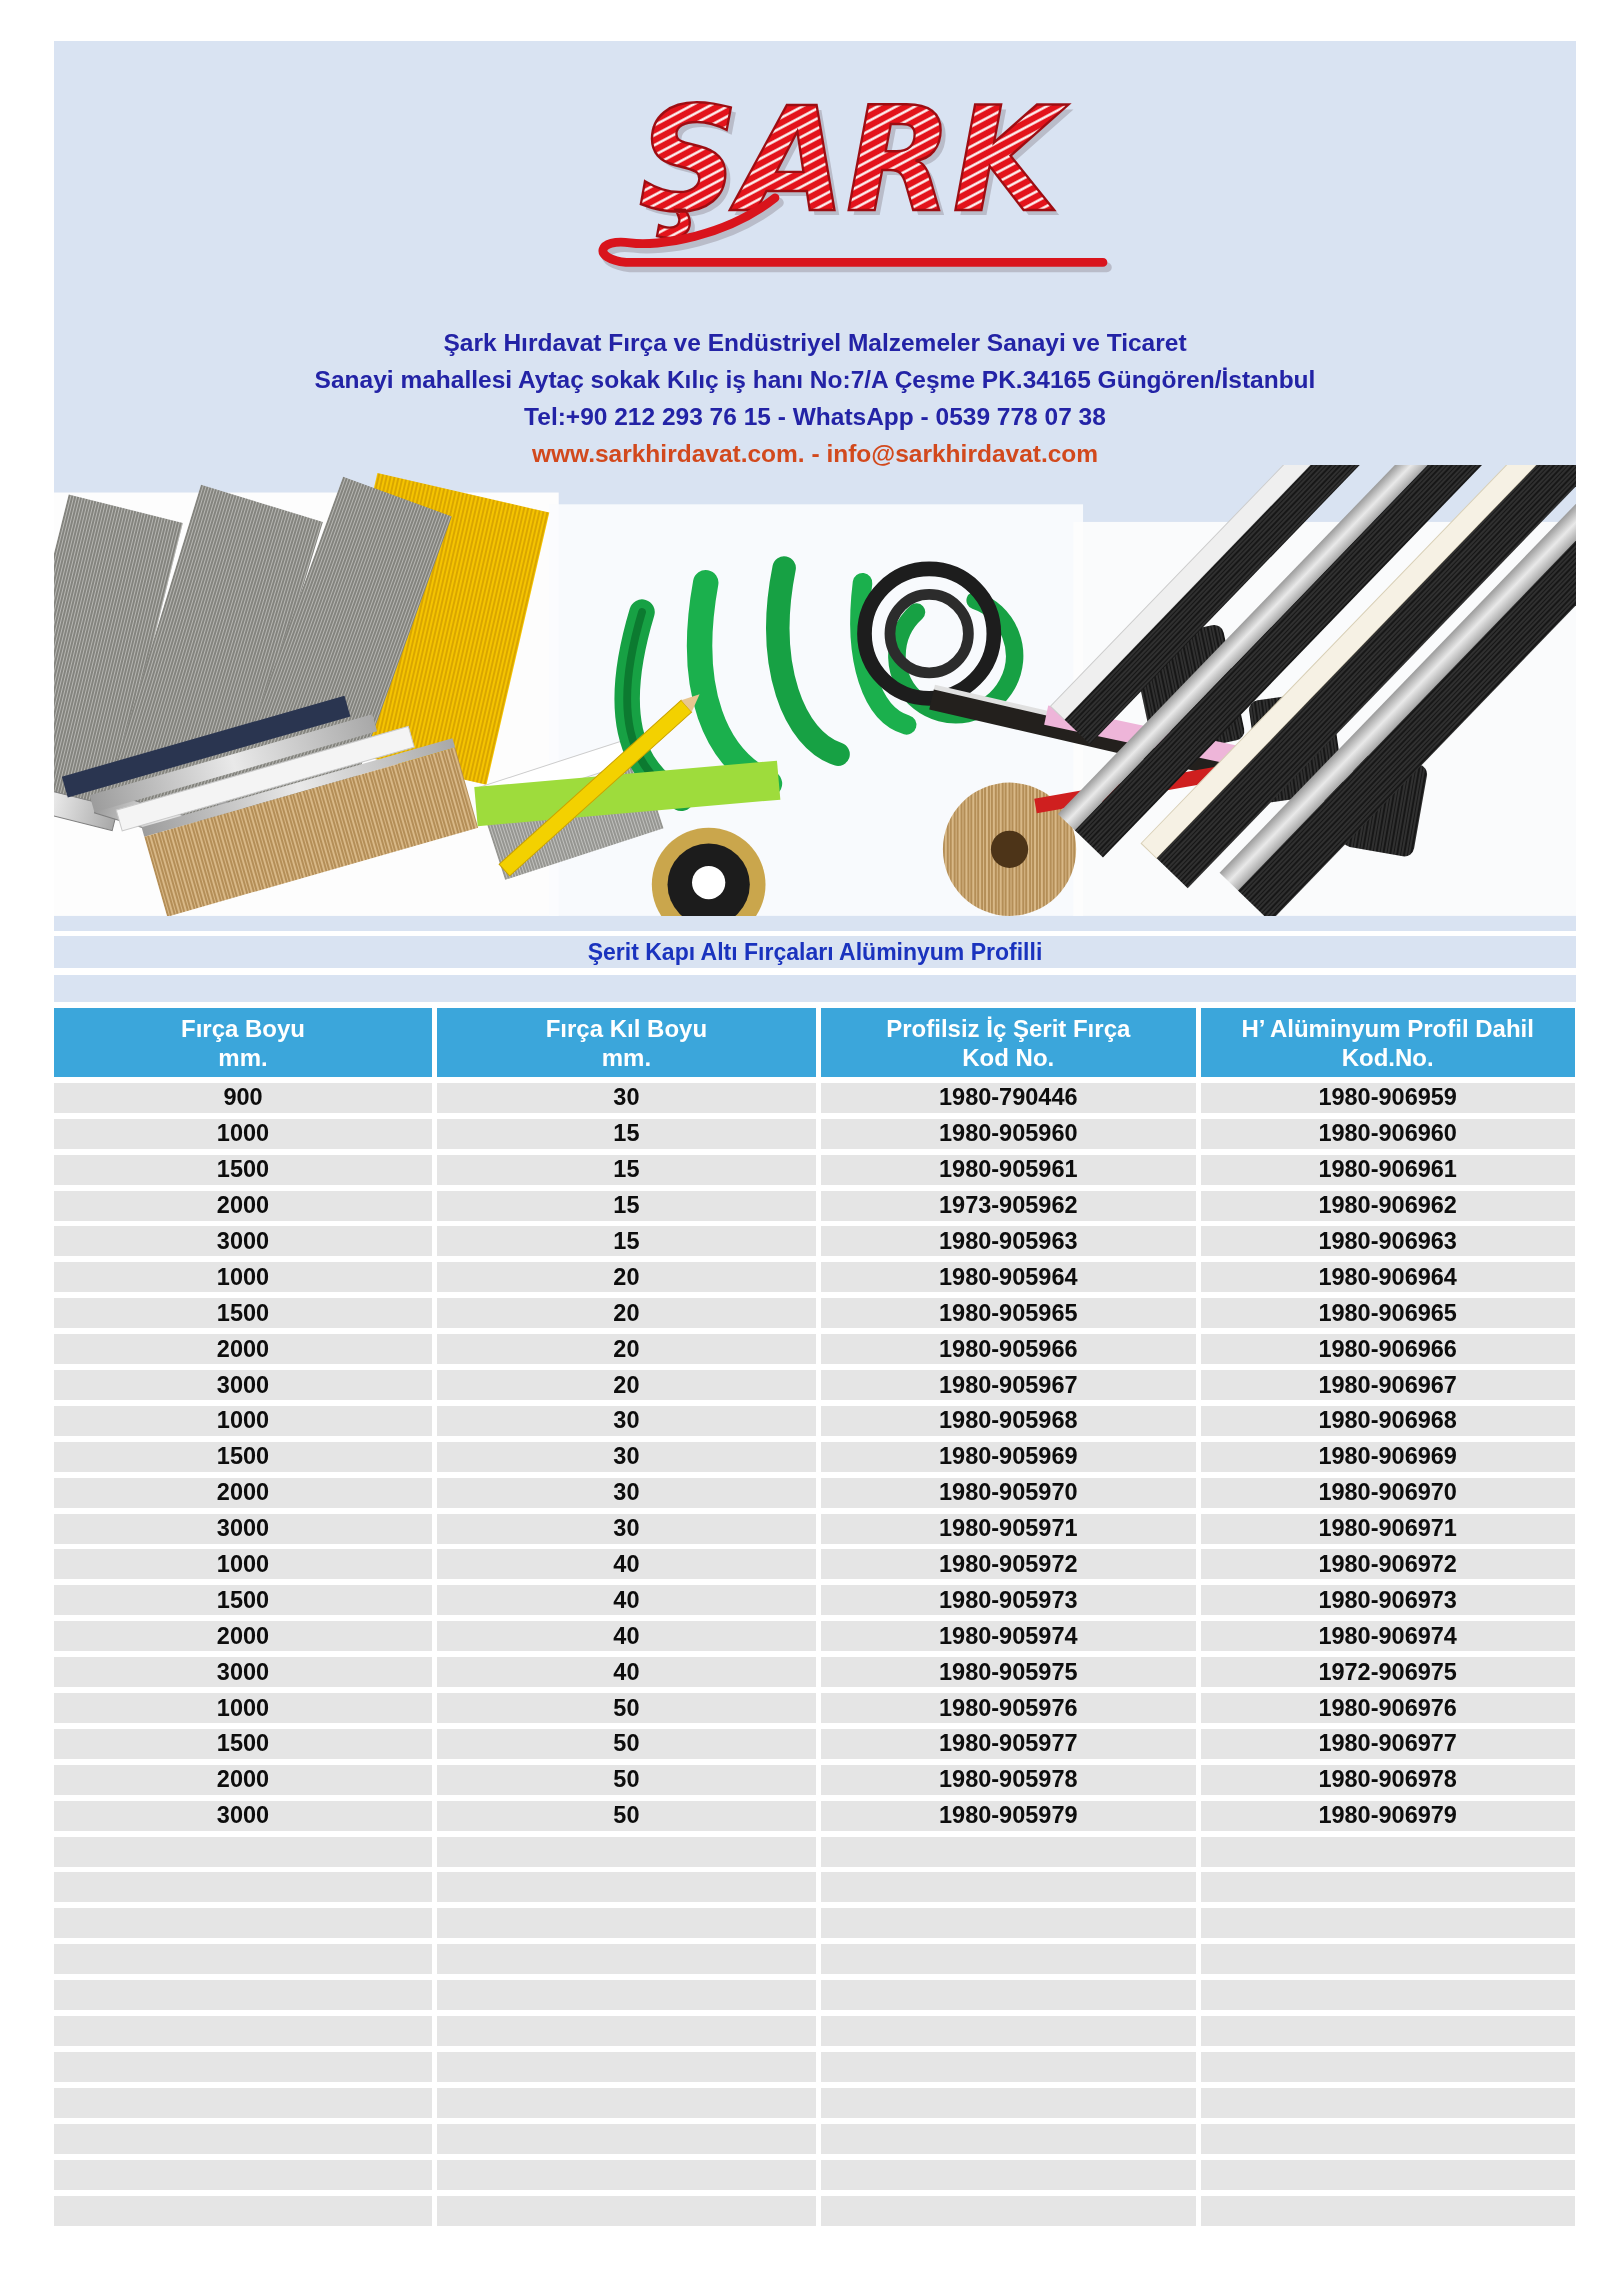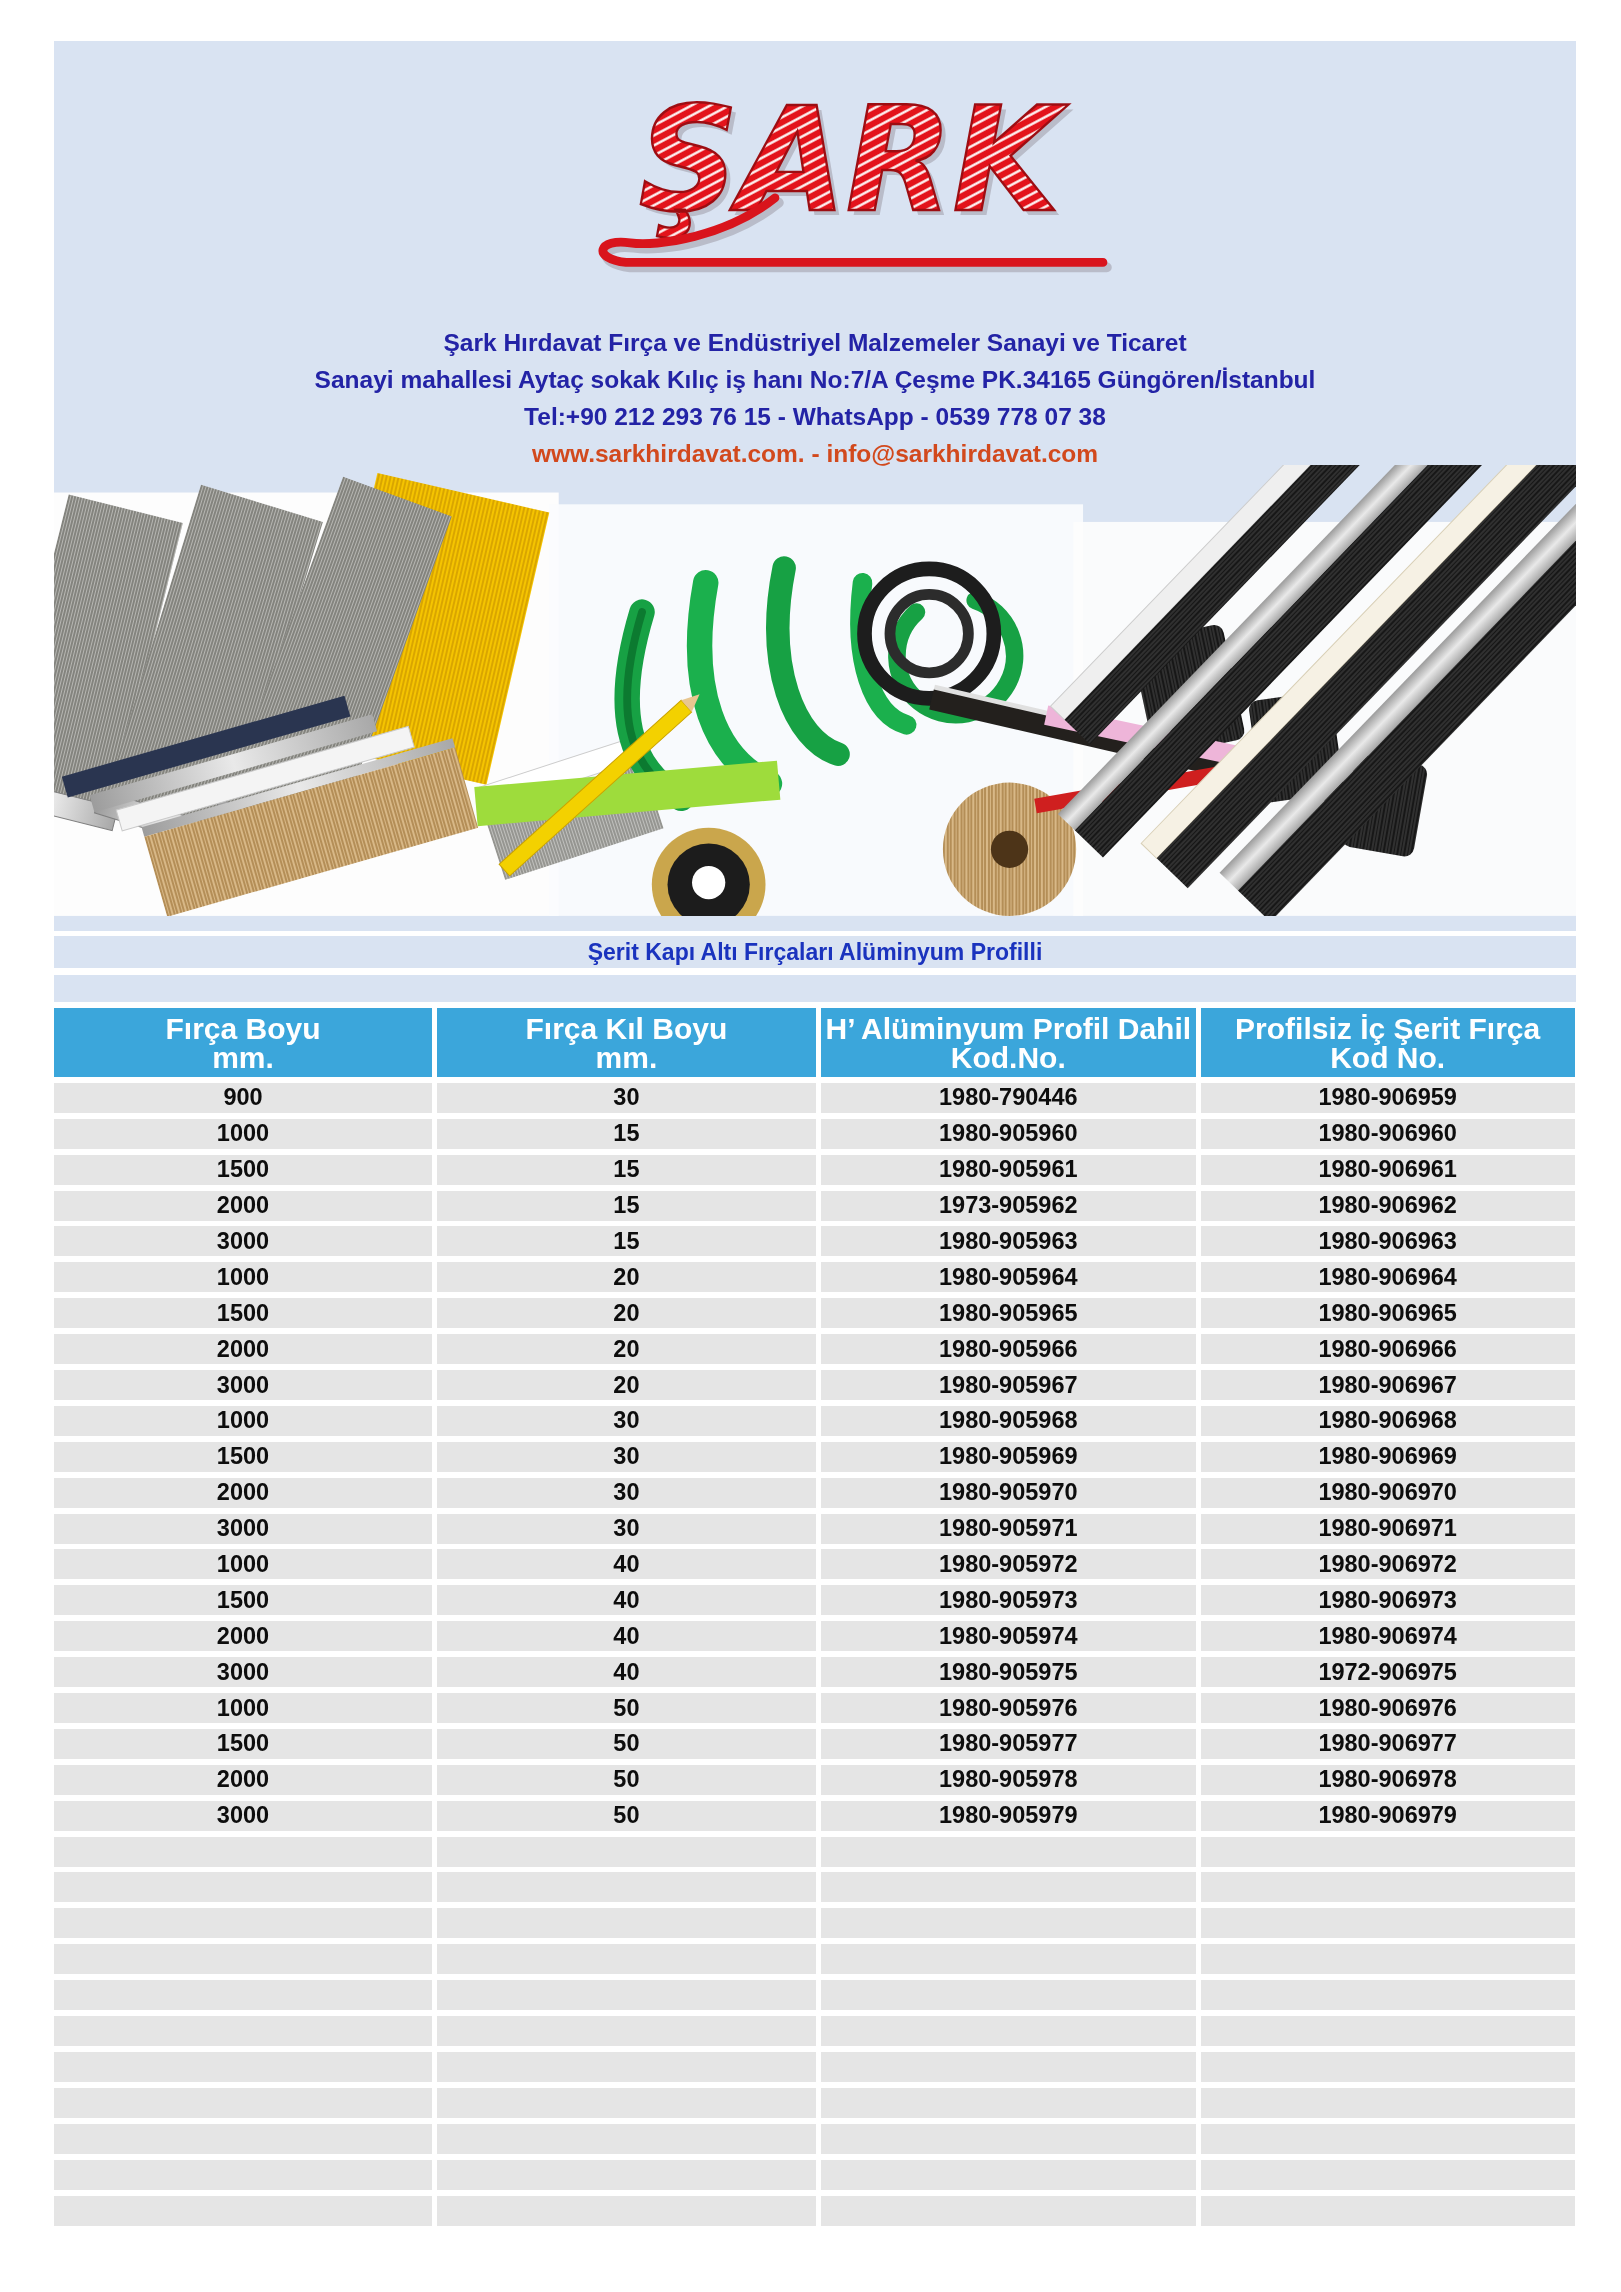--- a/index.html
+++ b/index.html
@@ -25,21 +25,21 @@
     top:936px;height:32px;display:flex;align-items:center;justify-content:center;
     color:var(--title_blue,#1a33be);font-weight:bold;font-size:23px;
   }
   .spacer-band{top:975px;height:26.5px;}
   .grid{
     position:absolute;left:54px;top:1008px;width:1522px;
     display:grid;grid-template-columns:378px 379px 375px 374px;
     column-gap:4.9px;row-gap:5.9px;
   }
   .grid .th{
-    background:var(--header_teal,#3ba6db);color:#ffffff;font-weight:bold;font-size:30px;
+    background:var(--header_teal,#3ba6db);color:#ffffff;font-weight:bold;font-size:24px;
     height:69px;display:flex;flex-direction:column;align-items:center;justify-content:center;
     line-height:29px;text-align:center;
   }
   .grid .td{
     background:var(--row_gray,#e5e5e5);color:#0d0d0d;font-weight:bold;font-size:23.5px;
     height:30px;display:flex;align-items:center;justify-content:center;
   }
 </style>
 </head>
 <body>
@@ -209,27 +209,27 @@
   <div class="grid">
       <div class="th">
         <div>Fırça Boyu</div>
         <div>mm.</div>
       </div>
       <div class="th">
         <div>Fırça Kıl Boyu</div>
         <div>mm.</div>
       </div>
       <div class="th">
+        <div>Profilsiz İç  Şerit Fırça</div>
+        <div>Kod No.</div>
+      </div>
+      <div class="th">
         <div>H’ Alüminyum Profil Dahil</div>
         <div>Kod.No.</div>
       </div>
-      <div class="th">
-        <div>Profilsiz İç  Şerit Fırça</div>
-        <div>Kod No.</div>
-      </div>
       <div class="td">900</div>
       <div class="td">30</div>
       <div class="td">1980-790446</div>
       <div class="td">1980-906959</div>
       <div class="td">1000</div>
       <div class="td">15</div>
       <div class="td">1980-905960</div>
       <div class="td">1980-906960</div>
       <div class="td">1500</div>
       <div class="td">15</div>

